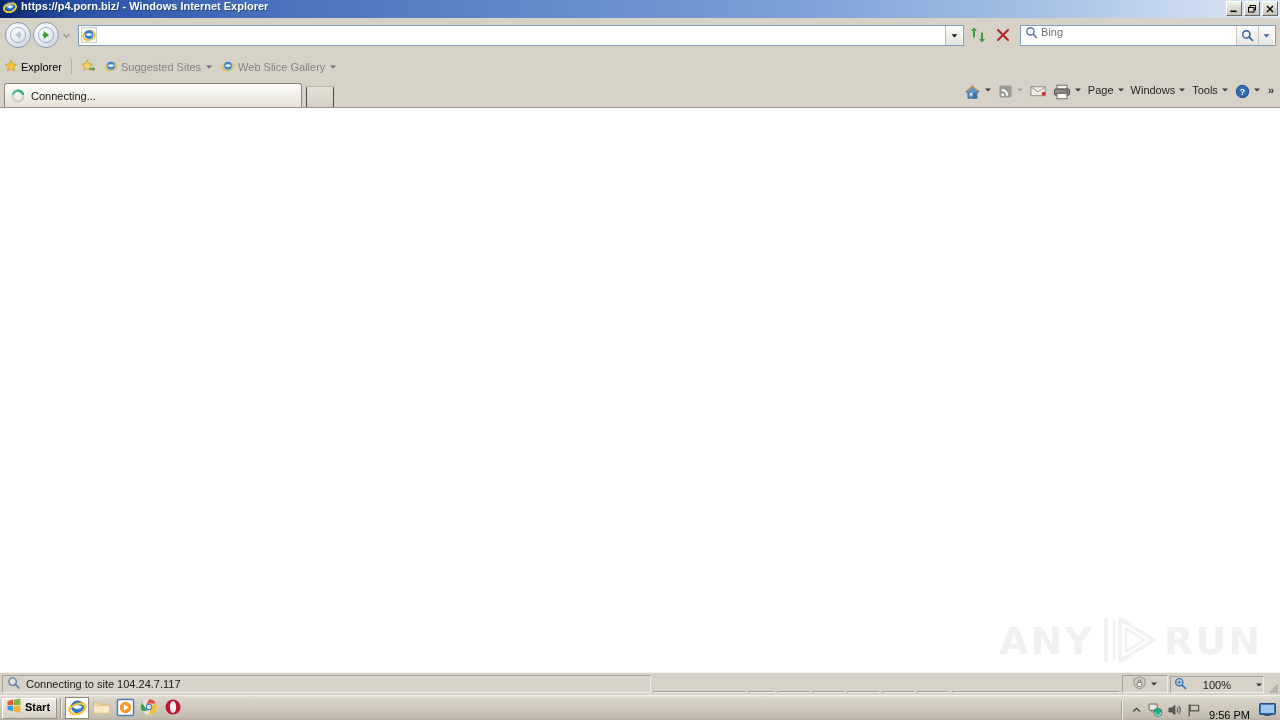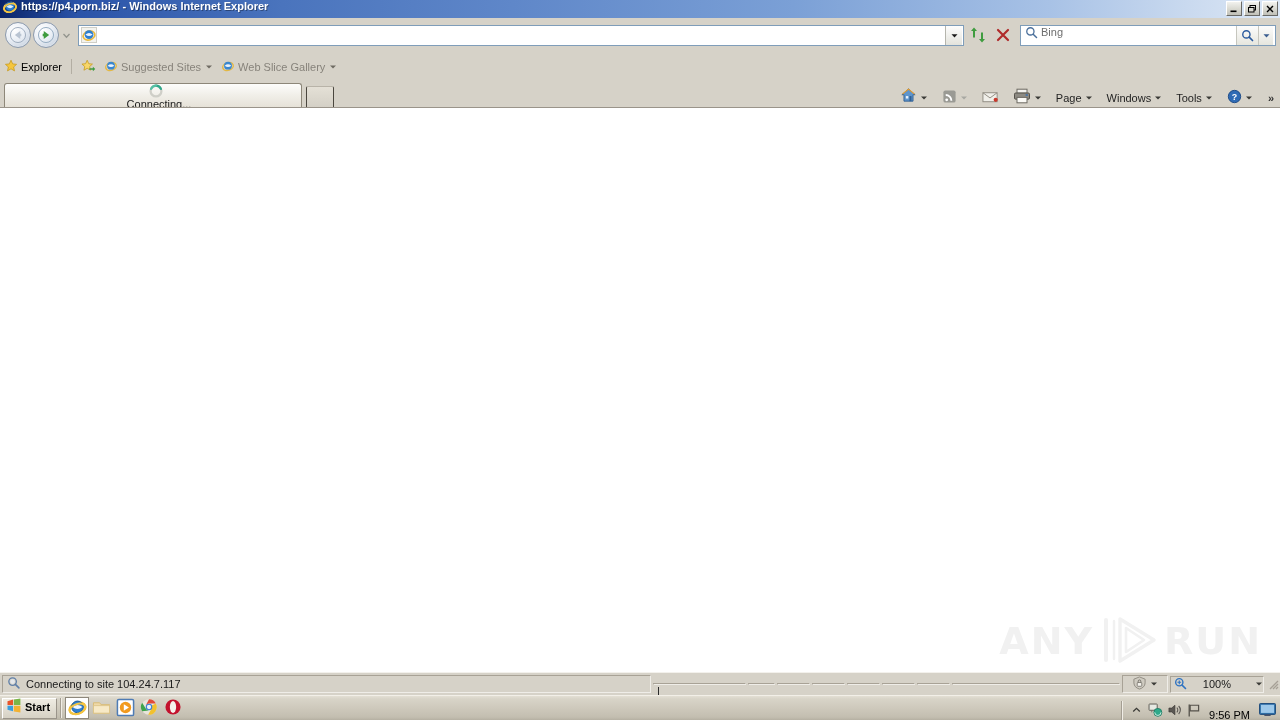--- a/index.html
+++ b/index.html
@@ -128,43 +128,43 @@
 
   
   .tabrow {
     position: absolute; left: 0; top: 80px; width: 1280px; height: 27px;
   }
   .tab {
     position: absolute; left: 4px; top: 3px; width: 298px; height: 24px;
     background: linear-gradient(to bottom, #fdfdfb 0%, #f1efe9 48%, #e6e2d8 100%);
     border: 1px solid #8d8779; border-bottom: none;
     border-radius: 3px 3px 0 0;
-    display: flex; align-items: center; padding-left: 6px; flex-direction: column;
+    display: flex; align-items: center; padding-left: 6px;
   }
   .tab .spin { width: 14px; height: 14px; flex:0 0 auto; }
   .tab .tlabel {
     margin-left: 6px; font-size: 11px; color: #1a1a1a; white-space: nowrap;
     overflow: hidden; text-overflow: ellipsis;
   }
   .newtab {
     position: absolute; left: 306px; top: 6px; width: 28px; height: 21px;
     background: linear-gradient(to bottom, #e4e0d6, #d4d0c6);
     border-left: 1px solid #4a463e; border-right: 1px solid #4a463e;
     border-top: 1px solid #b8b3a8;
     border-radius: 2px 2px 0 0;
   }
 
   
   .cmdbar {
     position: absolute; right: 2px; top: 83px; height: 22px;
     display: flex; align-items: center; font-size: 11px;
   }
   .cmd-item {
-    display: flex; align-items: flex-end; height: 20px; padding: 0 3px;
-    color: #1f1f1f; white-space: nowrap; margin-left: 8px;
+    display: flex; align-items: flex-start; height: 20px; padding: 0 3px;
+    color: #1f1f1f; white-space: nowrap;
   }
   .cmd-item .ic { display:flex; align-items:center; justify-content:center; }
   .cmd-chev { margin-left: 3px; }
   .cmd-dbl { padding: 0 4px; font-weight: bold; color: #333; font-size: 11px; }
 
   
   .viewport {
     position: absolute; left: 0; top: 108px; width: 1280px; height: 564px;
     background: #ffffff; overflow: hidden;
   }
@@ -180,21 +180,21 @@
     font-size: 38px; font-weight: bold; color: #f1f1f1;
     letter-spacing: 2px; line-height: 1;
   }
   .wm-logo { margin: 0 4px; }
 
   
   .statusbar {
     position: absolute; left: 0; top: 672px; width: 1280px; height: 23px;
     background: #d6d2c8;
     border-top: 1px solid #f3f1ec;
-    display: flex; align-items: center; font-size: 11px;
+    display: flex; align-items: flex-end; font-size: 11px;
   }
   .sb-pane {
     border: 1px solid #b8b2a6; border-top-color:#a8a296; border-left-color:#a8a296;
     border-right-color: #efedE8; border-bottom-color: #efede8;
     margin: 2px 0 2px 2px; display: flex; align-items: center;
     background: #d6d2c8;
   }
   .sb-main { flex: 0 0 649px; padding-left: 4px; }
   .sb-main .txt { margin-left: 5px; color: #1a1a1a; }
   .sb-caretpane { flex: 0 0 93px; position: relative; }

